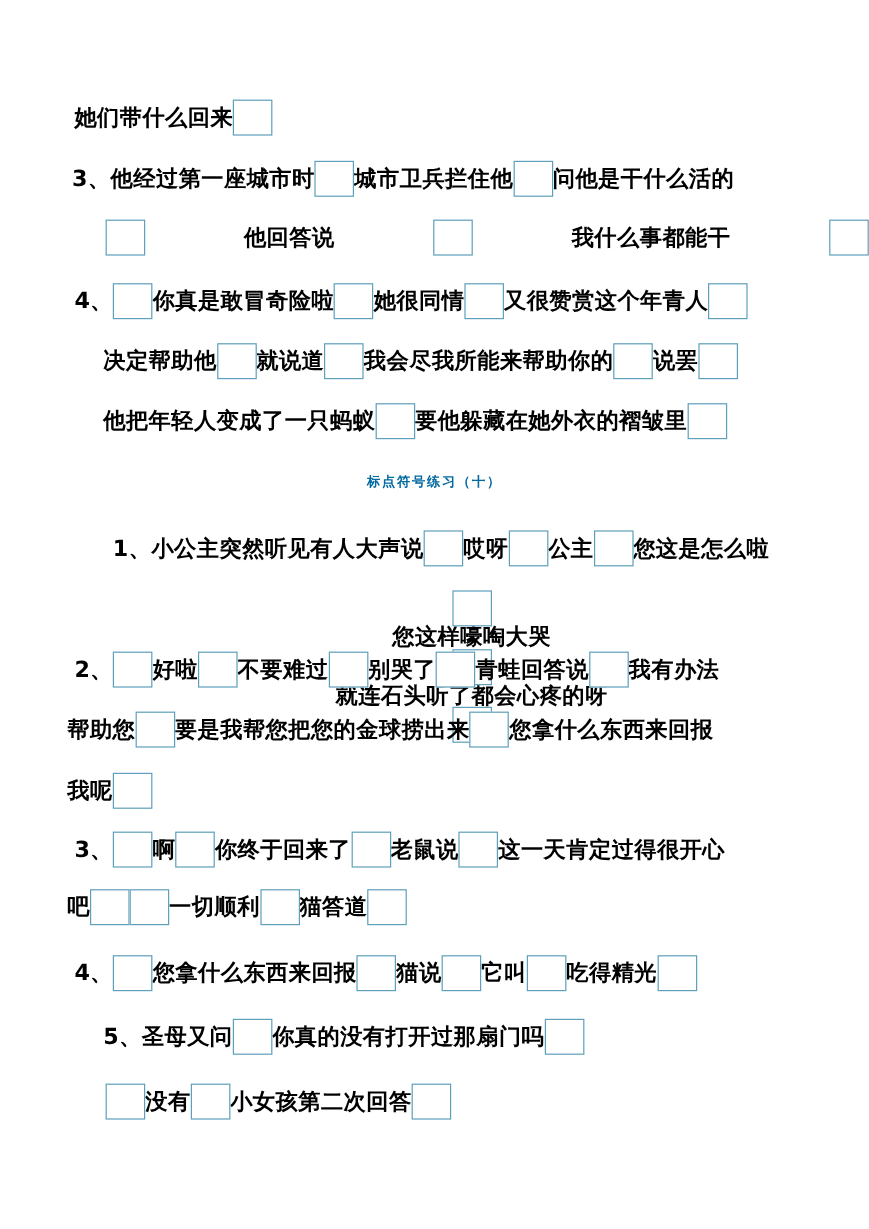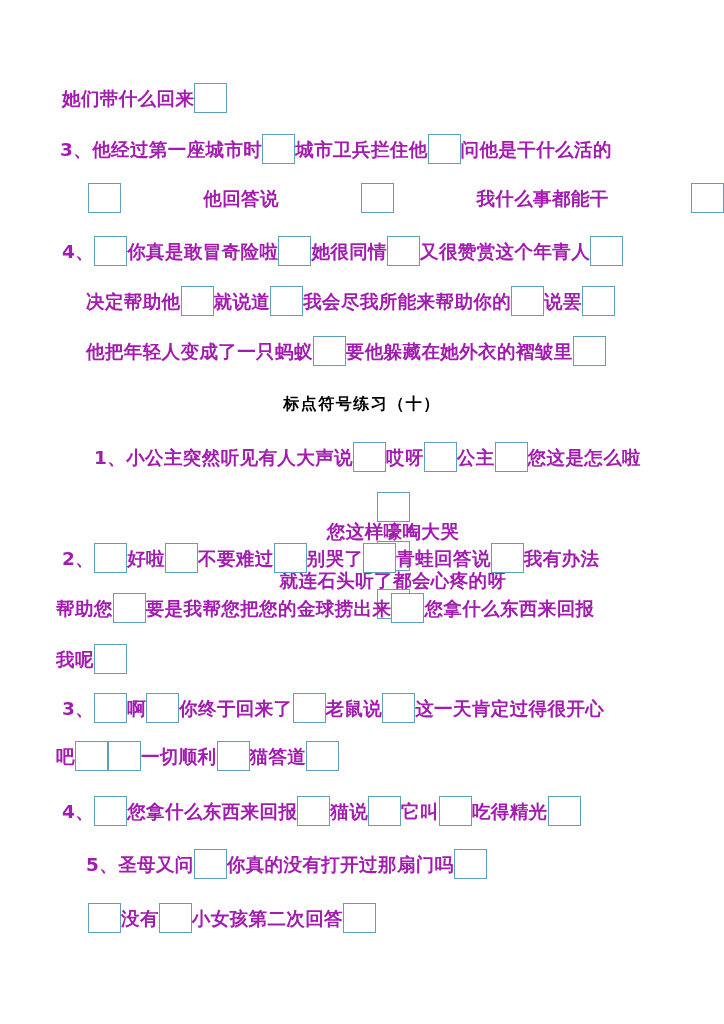--- a/index.html
+++ b/index.html
@@ -31,21 +31,21 @@
 
   
   .wline {
     display: flex;
     align-items: center;
     flex-wrap: nowrap;
     font-size: 18.5px;
     line-height: 1;
     letter-spacing: 0.4px;
     white-space: nowrap;
-    color: #a21caf;
+    color: #000000;
     font-weight: 600;
   }
 
   .seg {
     display: inline-block;
     white-space: nowrap;
   }
 
   
   .bx {
@@ -57,24 +57,24 @@
     background: #ffffff;
     flex: 0 0 auto;
     vertical-align: middle;
     position: relative;
     top: -1px;
   }
 
   
   .heading {
     text-align: center;
-    font-size: 16px;
+    font-size: 11px;
     font-weight: 700;
     letter-spacing: 1.5px;
-    color: #000000;
+    color: #0369a1;
   }
 
   
   .row {
     position: absolute;
     left: 0;
     right: 0;
   }
 </style>
 </head>

